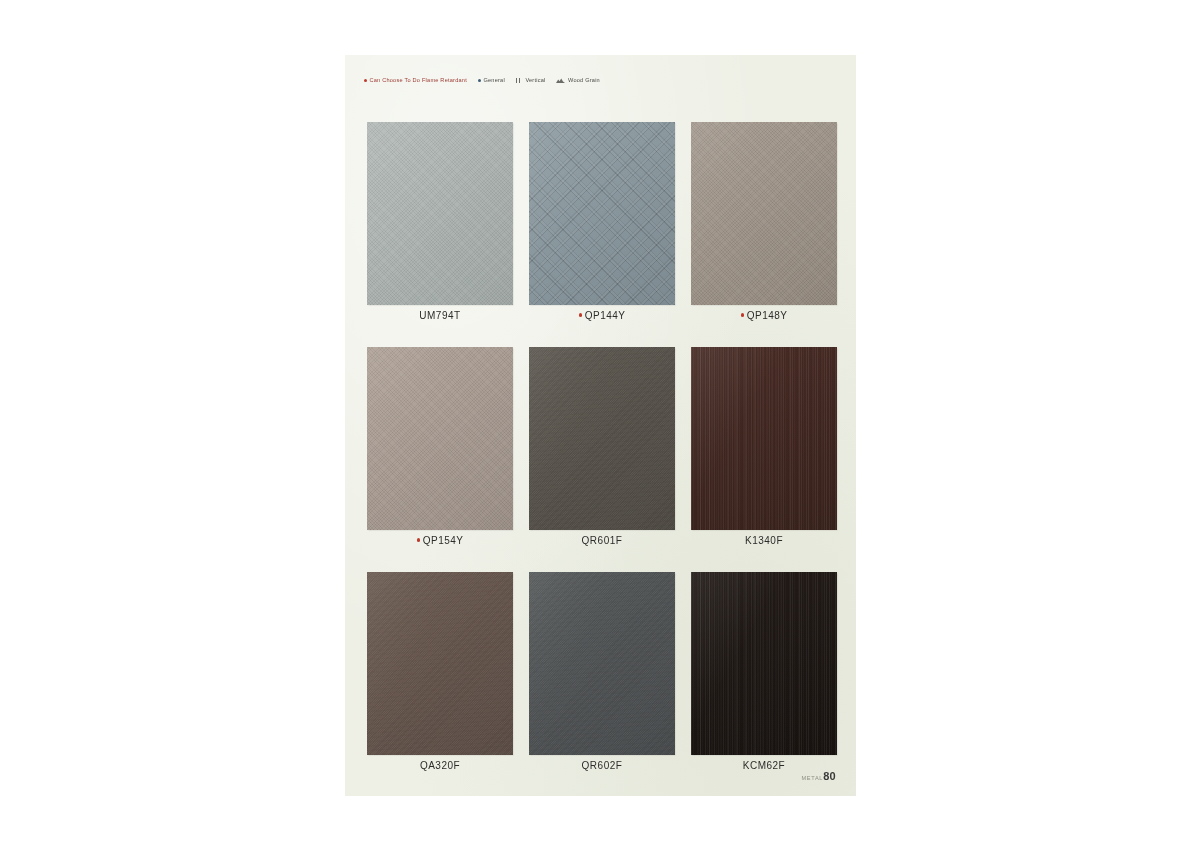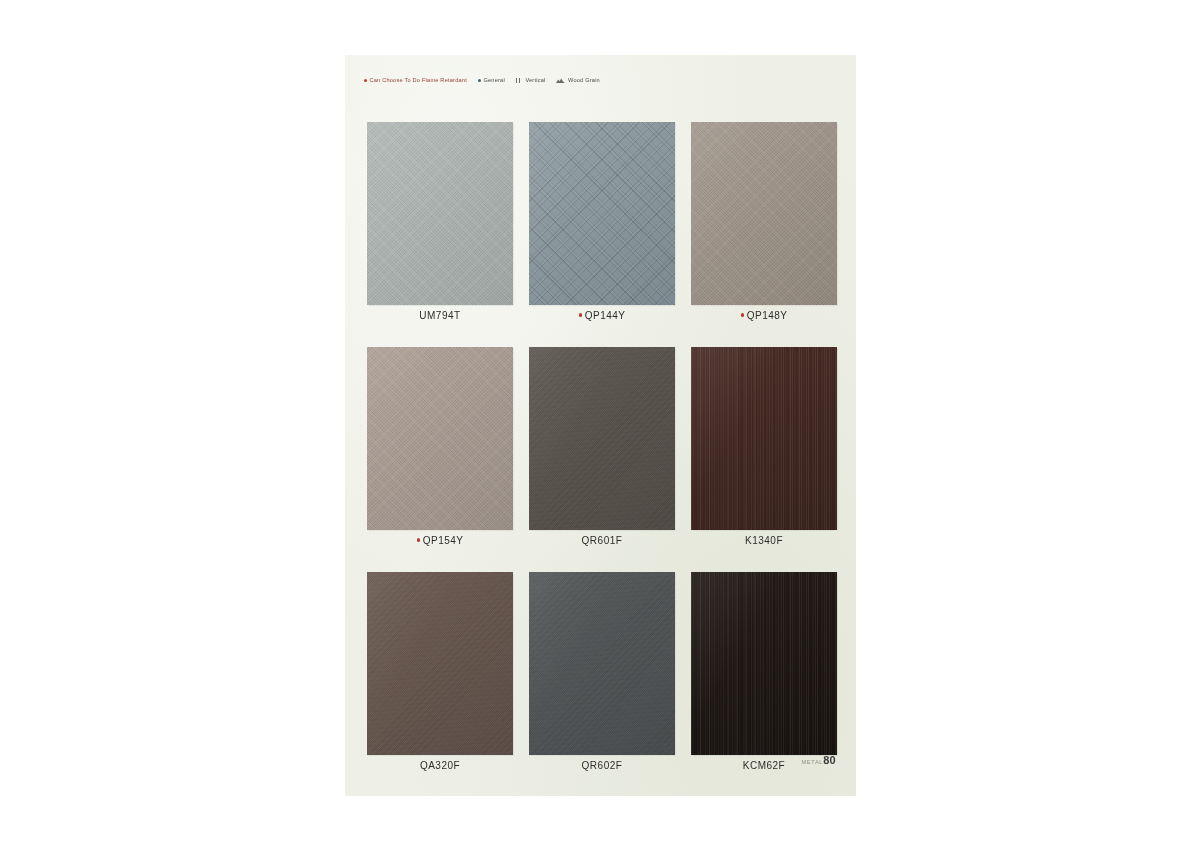--- a/index.html
+++ b/index.html
@@ -126,21 +126,21 @@
     font-size: 10px;
     letter-spacing: 0.5px;
     color: #2c2c2a;
   }
   .swatch-caption .dot-red { width: 3.2px; height: 3.2px; }
 
   
   #page-footer {
     position: absolute;
     right: 20px;
-    bottom: 30px;
+    bottom: 14px;
     display: flex;
     align-items: baseline;
   }
   #footer-category {
     font-size: 5.6px;
     letter-spacing: 0.7px;
     color: #8d8f84;
   }
   #footer-pagenum {
     font-size: 11px;

